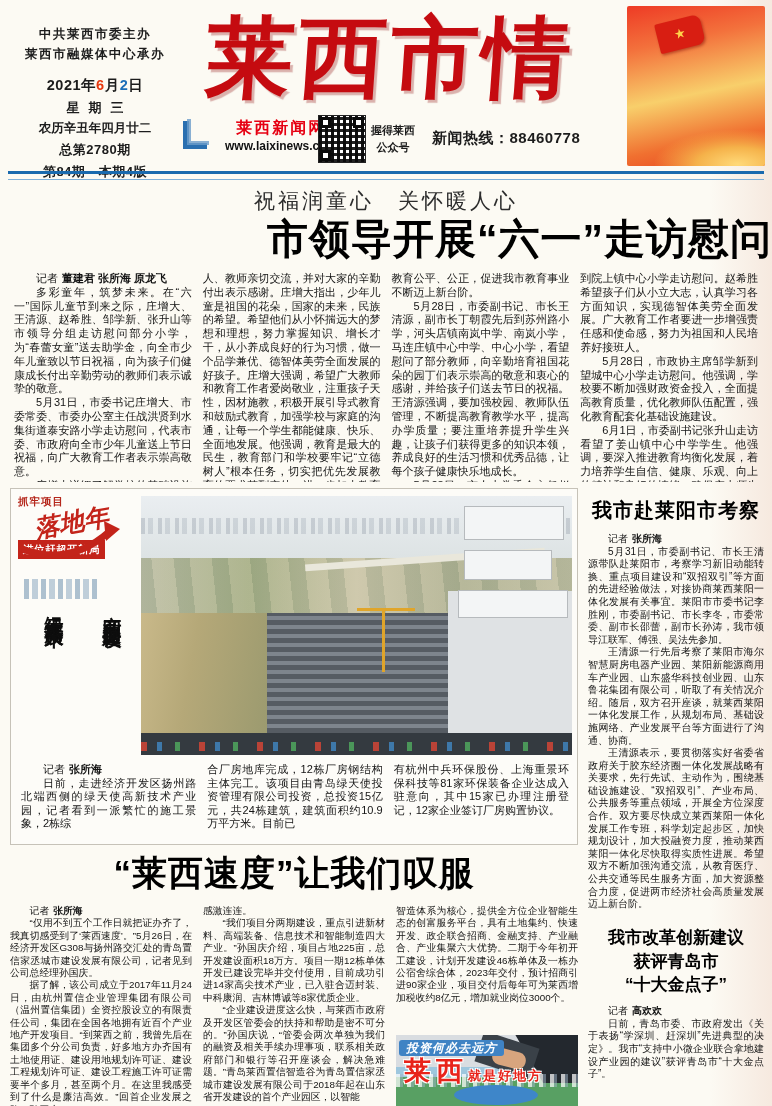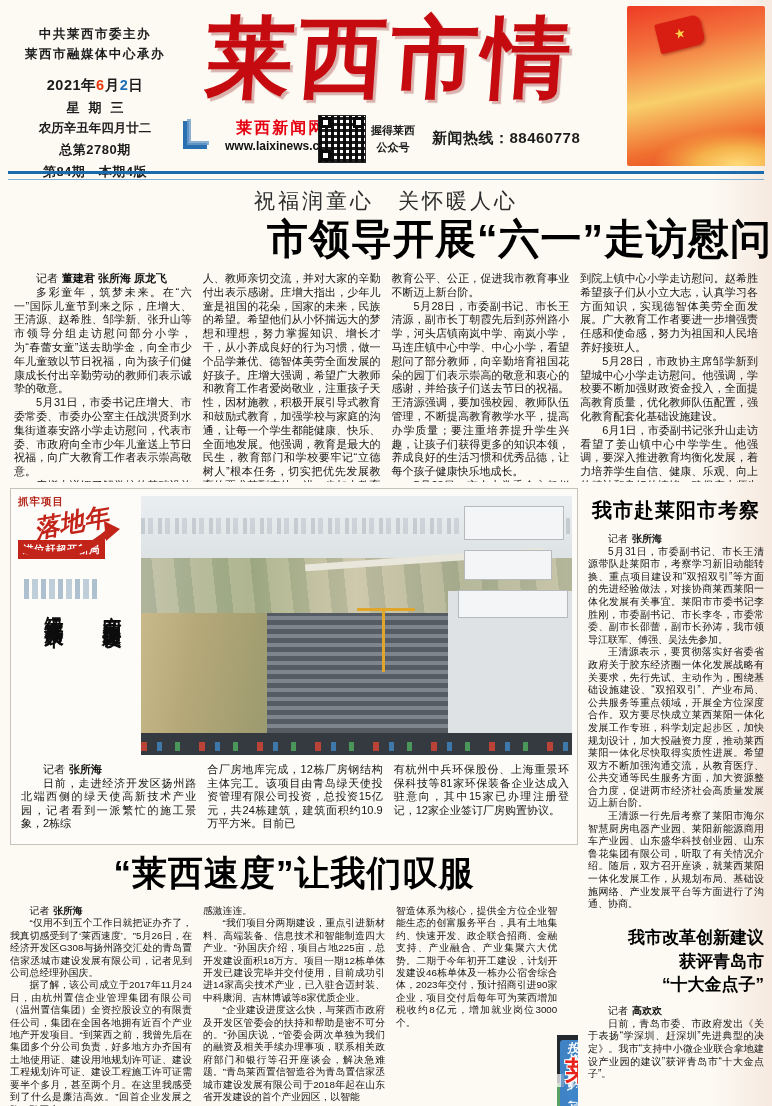--- a/index.html
+++ b/index.html
@@ -110,29 +110,29 @@
 
   .park-caption{position:absolute;left:10px;top:274px;width:548px;height:76px;overflow:hidden;display:flex;gap:11px}
   .park-caption .col{font-size:11px;line-height:13.6px}
 
   
   .right-rail{position:absolute;left:588px;top:497px;width:176px;height:604px;overflow:hidden;
     display:flex;flex-direction:column}
   .ly-title{font-size:20px;font-weight:900;text-align:center;letter-spacing:1px;color:#000}
   .rail-body{margin-top:9px;font-size:10px;line-height:12.6px;text-align:justify;color:#141414}
   .rail-body p{margin:0;text-indent:2em}
-  .gi-title{margin-top:15px;font-size:17px;font-weight:900;text-align:right;line-height:1.4;color:#000}
+  .gi-title{margin-top:15px;font-size:17px;font-weight:900;text-align:center;line-height:1.4;color:#000}
   .gi-body{margin-top:8px}
 
   
   .speed{position:absolute;left:10px;top:850px;width:568px}
   .speed-title{text-align:center;font-size:35px;font-weight:900;letter-spacing:1px;color:#000}
   .speed-cols{display:flex;gap:11px;margin-top:8px;height:202px;overflow:hidden}
   .speed-cols .col{font-size:9.8px;line-height:12.4px}
-  .speed-cols .col.c3{display:flex;flex-direction:row}
+  .speed-cols .col.c3{display:flex;flex-direction:column}
 
   .ad{position:relative;margin-top:auto;width:100%;height:72px;overflow:hidden;
     background:linear-gradient(#d9dde1 0 44%,#9ec7de 44% 58%,#58a063 58% 100%)}
   .ad div{position:absolute}
   .ad-hand-dark1{right:0;top:0;width:92px;height:48px;background:#23282e;
     clip-path:polygon(32% 0,100% 0,100% 100%,62% 100%)}
   .ad-hand-dark2{right:42px;top:4px;width:58px;height:32px;background:#3a4148;transform:rotate(18deg)}
   .ad-hand-skin{right:52px;top:15px;width:34px;height:17px;background:#d8a57e;border-radius:8px;transform:rotate(15deg)}
   .ad-banner{left:3px;top:5px;background:#3f83c4;color:#fff;font-size:12px;font-weight:700;
     padding:2px 7px;border-radius:3px;letter-spacing:1px;font-style:italic}
@@ -266,22 +266,22 @@
         <p class="cont">有杭州中兵环保股份、上海重景环保科技等81家环保装备企业达成入驻意向，其中15家已办理注册登记，12家企业签订厂房购置协议。</p>
       </div>
     </div>
   </div>
 
   <div class="right-rail">
     <div class="ly-title">我市赴莱阳市考察</div>
     <div class="rail-body">
       <p class="byline"><span class="bl-label">记者</span><b>张所海</b></p>
       <p>5月31日，市委副书记、市长王清源带队赴莱阳市，考察学习新旧动能转换、重点项目建设和“双招双引”等方面的先进经验做法，对接协商莱西莱阳一体化发展有关事宜。莱阳市市委书记李胜刚，市委副书记、市长李冬，市委常委、副市长邵蕾，副市长孙涛，我市领导江联军、傅强、吴法先参加。</p>
+      <p>王清源一行先后考察了莱阳市海尔智慧厨房电器产业园、莱阳新能源商用车产业园、山东盛华科技创业园、山东鲁花集团有限公司，听取了有关情况介绍。随后，双方召开座谈，就莱西莱阳一体化发展工作，从规划布局、基础设施网络、产业发展平台等方面进行了沟通、协商。</p>
       <p>王清源表示，要贯彻落实好省委省政府关于胶东经济圈一体化发展战略有关要求，先行先试、主动作为，围绕基础设施建设、“双招双引”、产业布局、公共服务等重点领域，开展全方位深度合作。双方要尽快成立莱西莱阳一体化发展工作专班，科学划定起步区，加快规划设计，加大投融资力度，推动莱西莱阳一体化尽快取得实质性进展。希望双方不断加强沟通交流，从教育医疗、公共交通等民生服务方面，加大资源整合力度，促进两市经济社会高质量发展迈上新台阶。</p>
-      <p>王清源一行先后考察了莱阳市海尔智慧厨房电器产业园、莱阳新能源商用车产业园、山东盛华科技创业园、山东鲁花集团有限公司，听取了有关情况介绍。随后，双方召开座谈，就莱西莱阳一体化发展工作，从规划布局、基础设施网络、产业发展平台等方面进行了沟通、协商。</p>
     </div>
 
     <div class="gi-title">
       <div>我市改革创新建议</div>
       <div>获评青岛市</div>
       <div>“十大金点子”</div>
     </div>
     <div class="rail-body gi-body">
       <p class="byline"><span class="bl-label">记者</span><b>高欢欢</b></p>
       <p>日前，青岛市委、市政府发出《关于表扬“学深圳、赶深圳”先进典型的决定》。我市“支持中小微企业联合拿地建设产业园的建议”获评青岛市“十大金点子”。</p>

